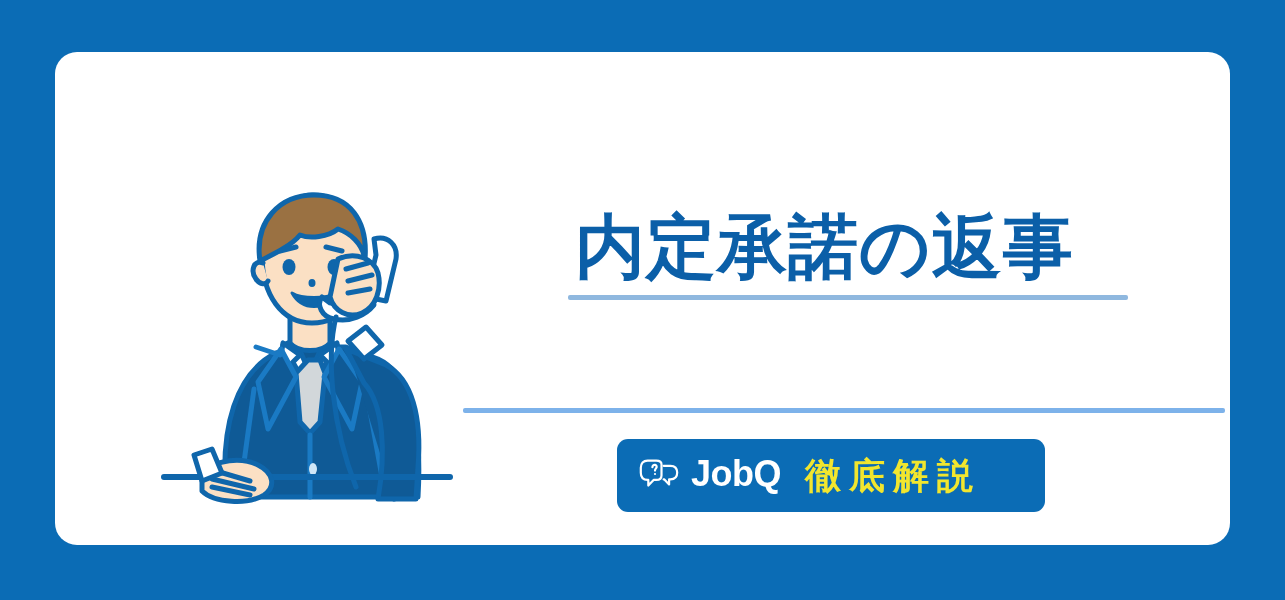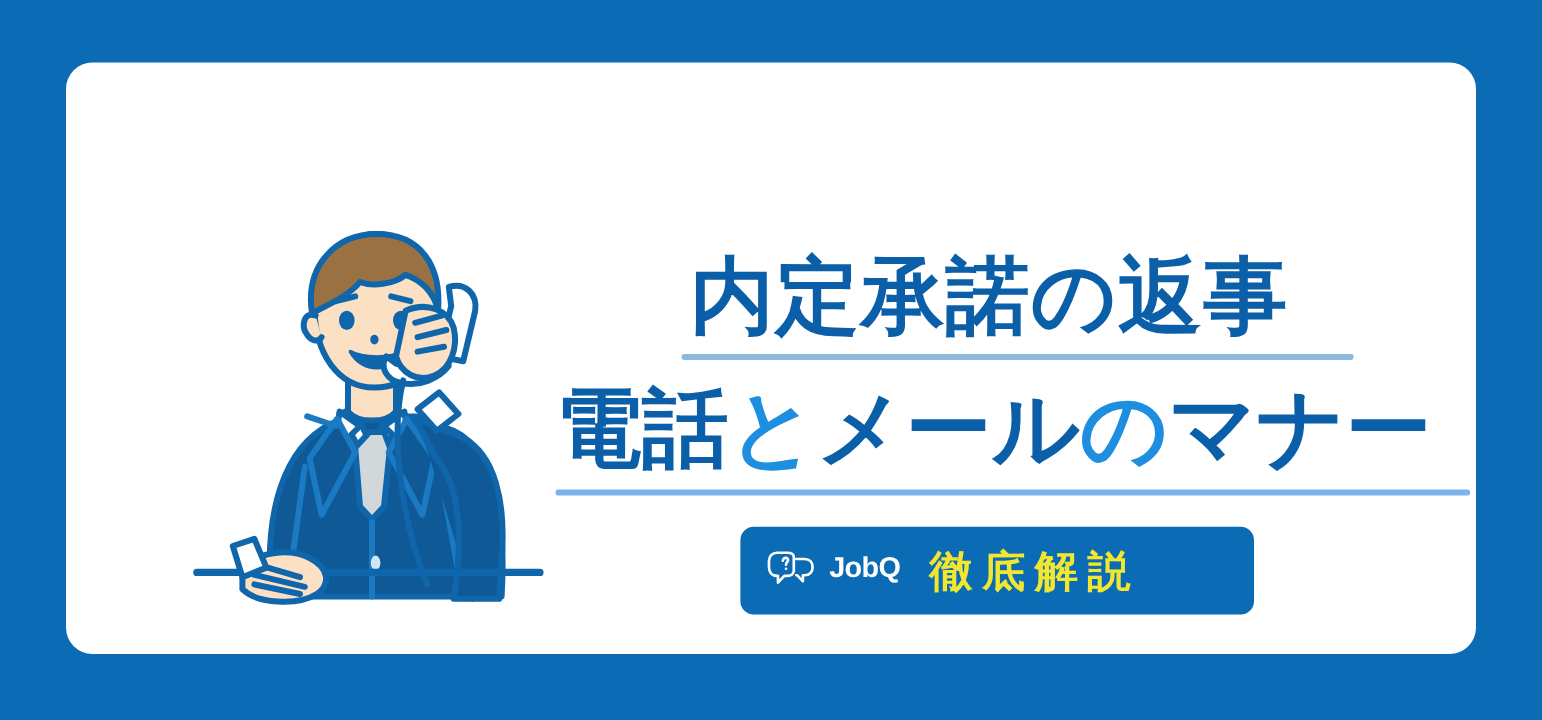--- a/index.html
+++ b/index.html
@@ -115,21 +115,21 @@
   .badge-logo {
     display: flex;
     align-items: center;
     gap: 6px;
   }
   .badge-logo svg {
     display: block;
   }
   .badge-wordmark {
     color: #ffffff;
-    font-size: 24px;
+    font-size: 36px;
     font-weight: bold;
     letter-spacing: -0.5px;
     line-height: 1;
     padding-bottom: 3px;
   }
   .badge-caption {
     color: #f2e62e;
     font-size: 36px;
     font-weight: bold;
     letter-spacing: 8px;
@@ -220,23 +220,20 @@
         </g>
       </svg>
     </div>
 
     <div class="text-block">
 
       <div class="title-line1">内定承諾の返事</div>
 
       <div class="rule rule-1"></div>
 
-      <div class="title-line2">
-        <span>電話</span><span class="accent">と</span><span>メール</span><span class="accent">の</span><span>マナー</span>
-      </div>
 
       <div class="rule rule-2"></div>
 
       <div class="badge">
         <div class="badge-logo">
           <svg width="46" height="34" viewBox="0 0 46 34">
             <g fill="none" stroke="#ffffff" stroke-width="2.2" stroke-linecap="round" stroke-linejoin="round">
               <path d="M22.5 5.2 C 22.5 2.9 20.3 1.6 17.3 1.6 L 8.6 1.6
                        C 4.3 1.6 1.8 4.4 1.8 8.8 L 1.8 13.8
                        C 1.8 18.1 4.3 20.9 8.6 20.9 L 9.3 20.9

